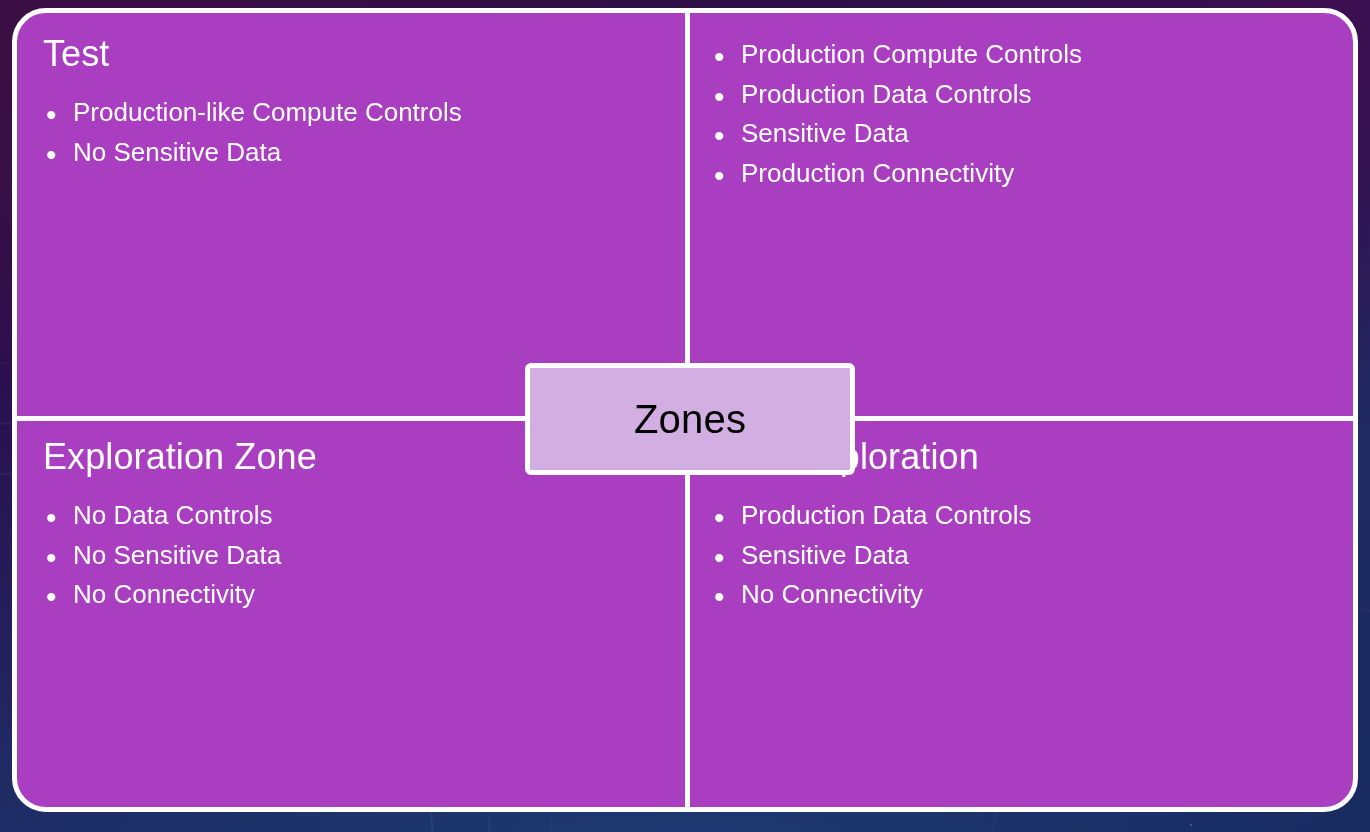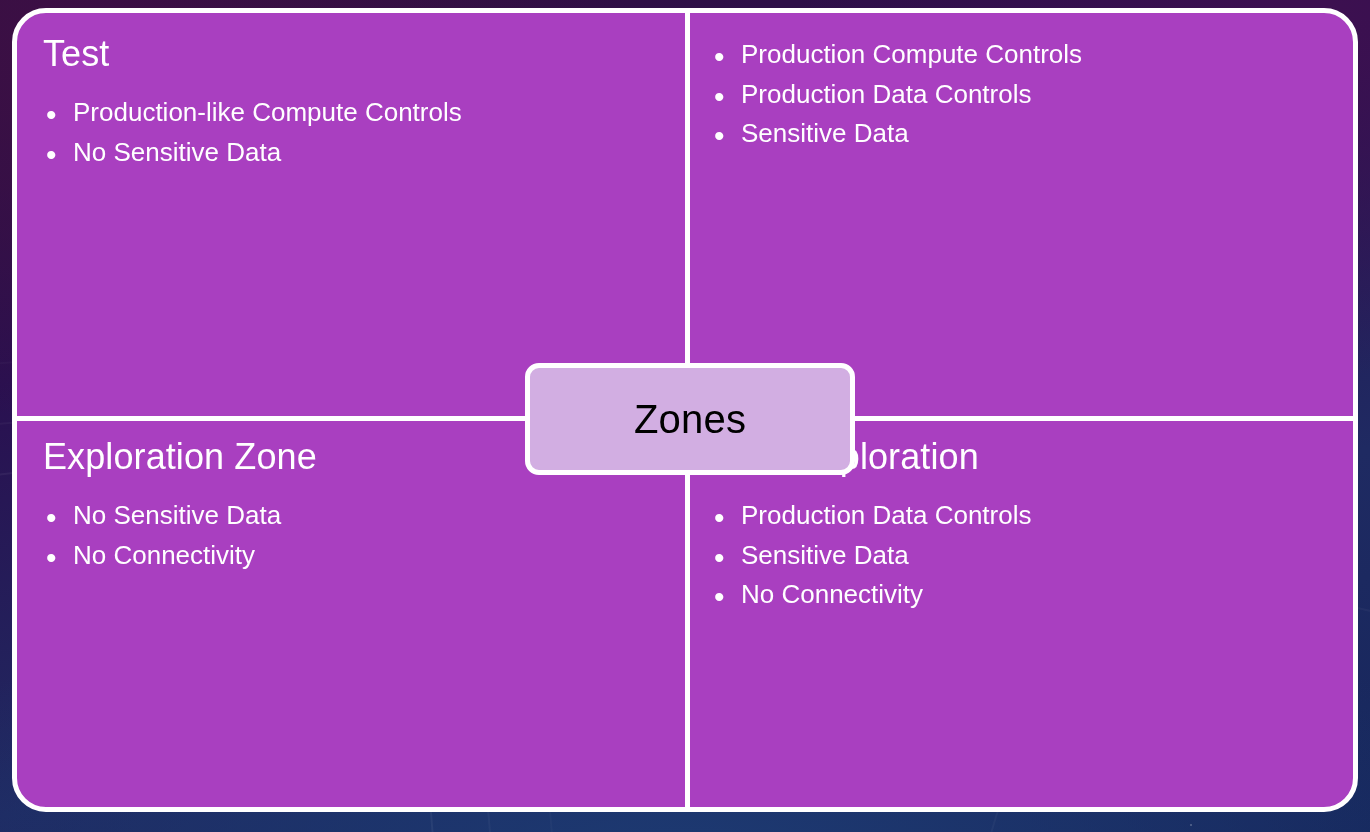--- a/index.html
+++ b/index.html
@@ -120,21 +120,21 @@
 
   
   #center-badge {
     position: absolute;
     left: 508px;
     top: 350px;
     width: 330px;
     height: 112px;
     box-sizing: border-box;
     border: 5px solid #ffffff;
-    border-radius: 14px;
+    border-radius: 6px;
     background: #d2aee2;
     display: flex;
     align-items: center;
     justify-content: center;
     z-index: 5;
   }
   #center-badge .badge-label {
     color: #000000;
     font-size: 40px;
     font-weight: 400;
@@ -167,26 +167,28 @@
           <li>Production-like Compute Controls</li>
           <li>No Sensitive Data</li>
         </ul>
       </div>
 
       <div class="quadrant q-tr">
         <ul class="q-list">
           <li>Production Compute Controls</li>
           <li>Production Data Controls</li>
           <li>Sensitive Data</li>
+          <li>Production Connectivity</li>
         </ul>
       </div>
 
       <div class="quadrant q-bl">
         <h2 class="q-title">Exploration Zone</h2>
         <ul class="q-list">
+          <li>No Data Controls</li>
           <li>No Sensitive Data</li>
           <li>No Connectivity</li>
         </ul>
       </div>
 
       <div class="quadrant q-br">
         <h2 class="q-title">Data Exploration</h2>
         <ul class="q-list">
           <li>Production Data Controls</li>
           <li>Sensitive Data</li>

